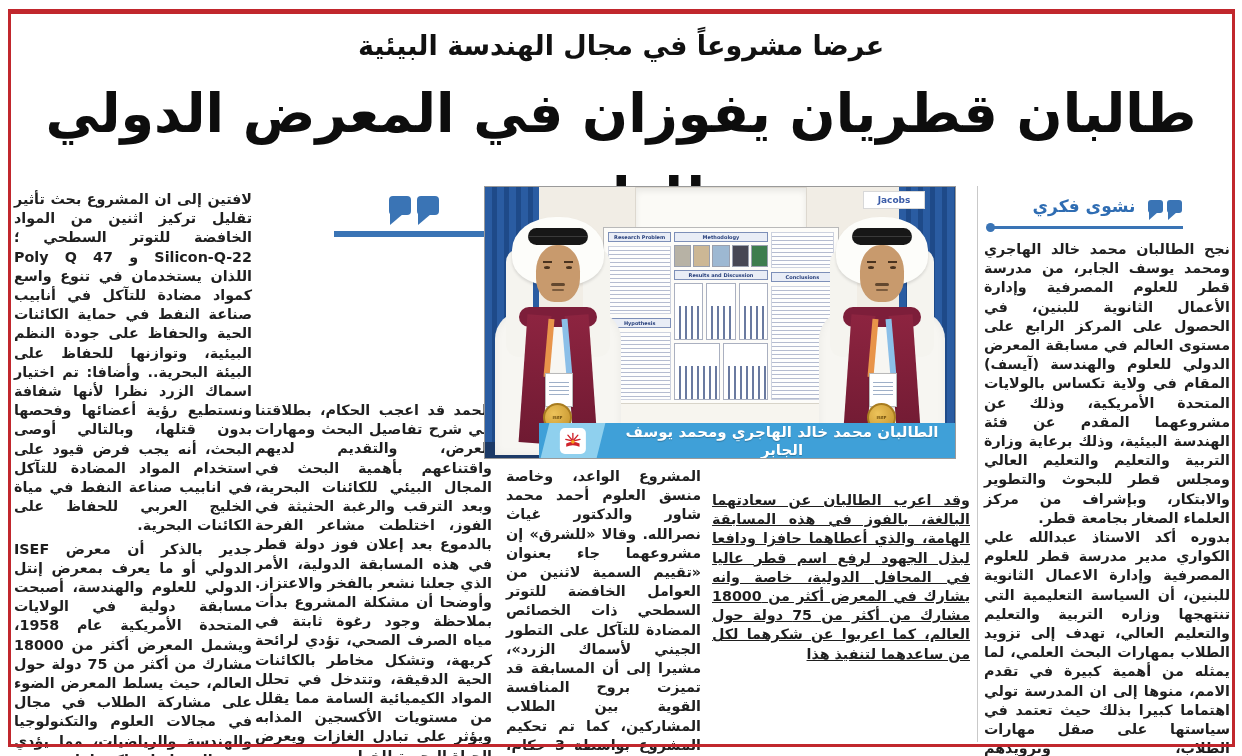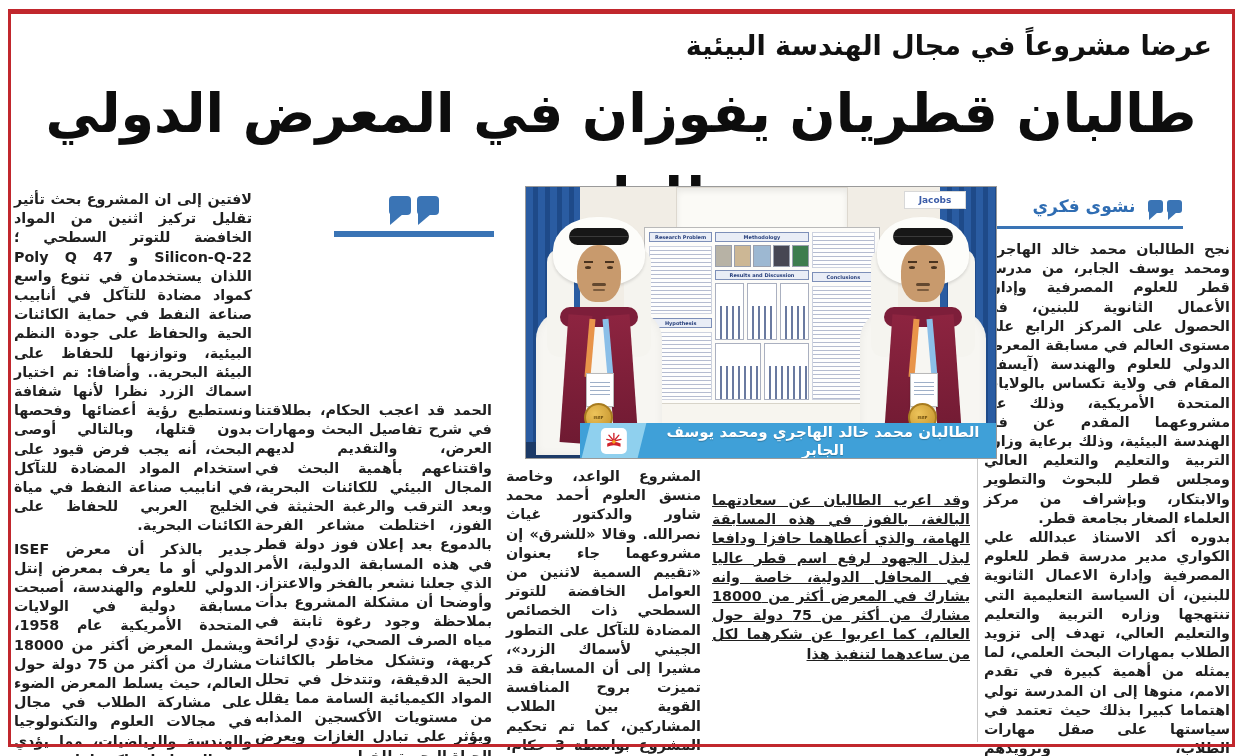--- a/index.html
+++ b/index.html
@@ -7,21 +7,21 @@
     position:relative; width:1242px; height:756px; background:#ffffff;
     font-family:"DejaVu Sans", sans-serif; overflow:hidden;
     margin:0 auto;
   }
   .frame{
     position:absolute; left:8px; top:9px; right:7px; bottom:9px;
     border:3px solid #c1272d; border-top-width:5px; pointer-events:none; z-index:50;
   }
   
   .kicker{
-    position:absolute; left:30px; right:30px; top:30px; text-align:right;
+    position:absolute; left:30px; right:30px; top:30px; text-align:center;
     font-size:27px; font-weight:800; color:#111; direction:rtl;
   }
   .headline{
     position:absolute; left:18px; right:18px; top:72px; text-align:center;
     font-size:54px; font-weight:900; color:#0d0d0d; direction:rtl; letter-spacing:-1px;
     line-height:1.55;
   }
   
   .col{
     position:absolute; direction:rtl; color:#1f1f1f;
@@ -60,21 +60,21 @@
   }
   
   .pullquote{
     position:absolute; left:331px; top:196px; width:166px; direction:rtl; text-align:center;
   }
   .pq-icons{display:flex; justify-content:center; gap:6px; margin-bottom:16px;}
   .pq-text{font-size:19px; font-weight:800; color:#141414; line-height:1.5;}
   .pq-rule{width:160px; height:6px; background:#3a74b5; margin:14px auto 0 auto;}
   
   .photo{
-    position:absolute; left:525px; top:186px; width:470px; height:271px;
+    position:absolute; left:484px; top:186px; width:470px; height:271px;
     background:#0ea5e9; border:1px solid #9a9a9a; overflow:hidden;
   }
   .curtain{position:absolute; top:0; bottom:0; width:54px; z-index:1;
     background:repeating-linear-gradient(90deg,#2a5ca2 0 7px,#1e4a89 7px 12px);}
   .curtain.left{left:0;} .curtain.right{right:0; width:56px;}
   .floor{position:absolute; left:0; right:0; bottom:0; height:16px; background:#1c3a67; z-index:1;}
   .backdrop{position:absolute; left:54px; right:56px; top:0; bottom:14px; background:#f1ede5; z-index:1;}
   .recess{position:absolute; left:150px; top:0; width:170px; height:42px; background:#fbfaf6;
     border:1px solid #ddd8cf; box-shadow:inset 0 3px 6px rgba(0,0,0,.08); z-index:2;}
   .jacobs{position:absolute; right:30px; top:4px; width:60px; height:16px; background:#fff;

